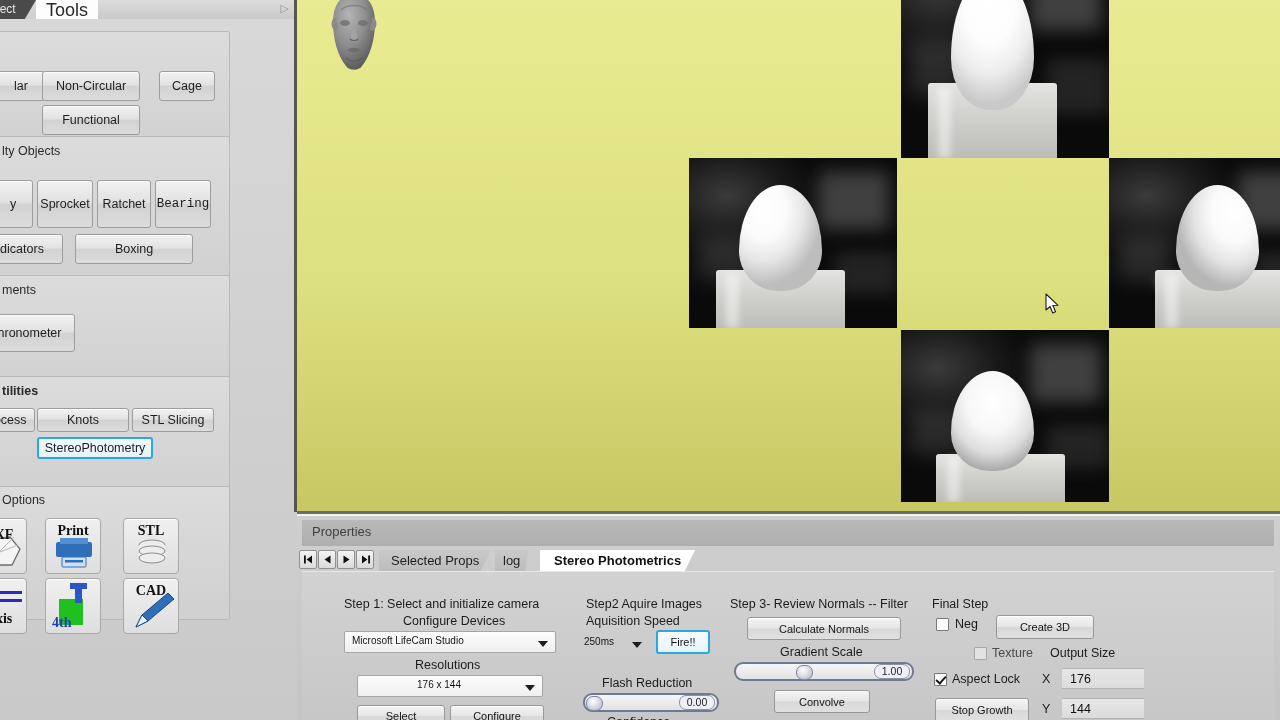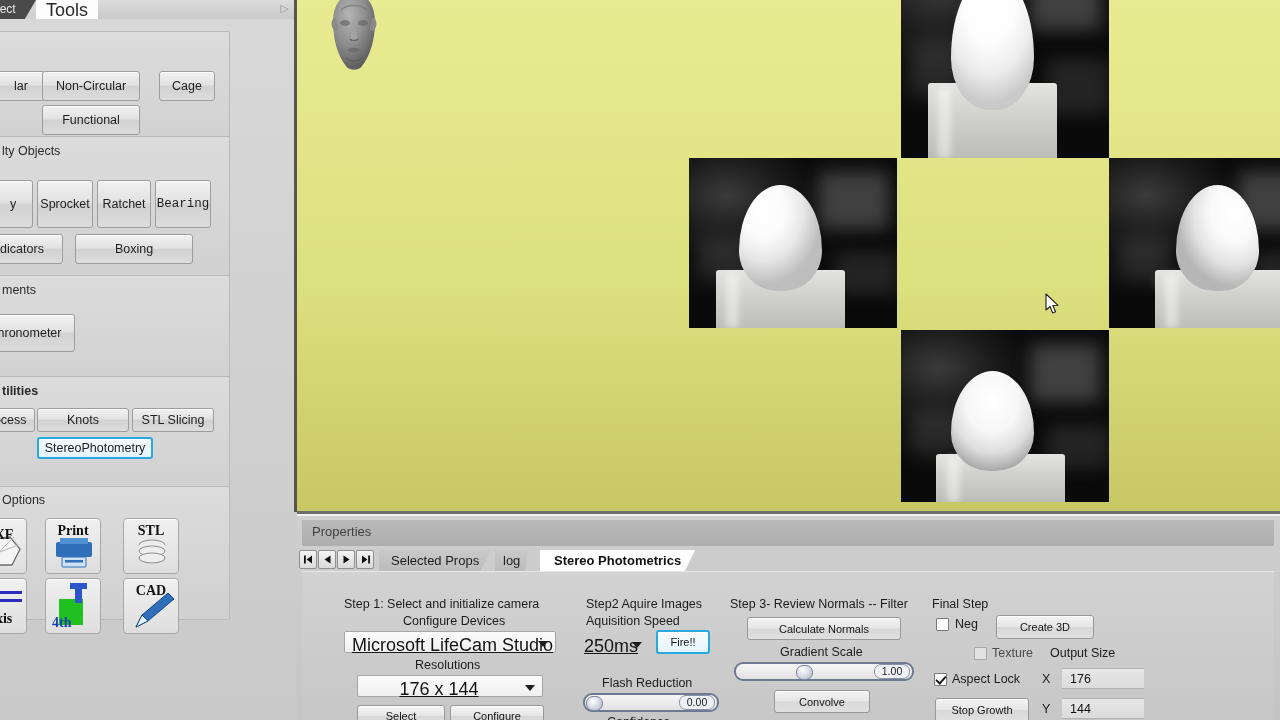--- a/index.html
+++ b/index.html
@@ -132,21 +132,21 @@
      clip-path:polygon(0 0,100% 0,93% 100%,0 100%);}
 
   #props-content{position:absolute;left:5px;top:55px;right:6px;bottom:0;
      background:linear-gradient(180deg,#d2d2d2,#c7c7c7);
      border-top:1px solid #e8e8e8;}
 
   .lbl{position:absolute;font-size:12.5px;color:#1c1c1c;white-space:nowrap;}
   .combo{position:absolute;box-sizing:border-box;height:22px;
      background:linear-gradient(180deg,#fbfbfb,#f0f0f0);
      border:1px solid #a6a6a6;border-radius:2px;cursor:pointer;}
-  .combo .txt{position:absolute;left:7px;top:3px;font-size:18px;color:#141414;white-space:nowrap;text-decoration:underline;}
+  .combo .txt{position:absolute;left:7px;top:3px;font-size:10px;color:#141414;white-space:nowrap;}
   .combo .txt.ctr{left:0;right:22px;text-align:center;}
   .combo .arw{position:absolute;right:7px;top:9px;width:0;height:0;
      border-left:5px solid transparent;border-right:5px solid transparent;border-top:6px solid #1d1d1d;}
 
   .pbtn{position:absolute;box-sizing:border-box;height:22px;
      background:linear-gradient(180deg,#f4f4f4 0%,#e6e6e6 48%,#d8d8d8 52%,#e0e0e0 100%);
      border:1px solid #989898;border-radius:3px;
      font-size:11px;color:#151515;display:flex;align-items:center;justify-content:center;
      box-shadow:inset 0 1px 0 #fff;cursor:pointer;white-space:nowrap;}
   .pbtn.focus{border:2px solid #2aa8e0;background:linear-gradient(180deg,#f6fcff,#e6f4fc);}

